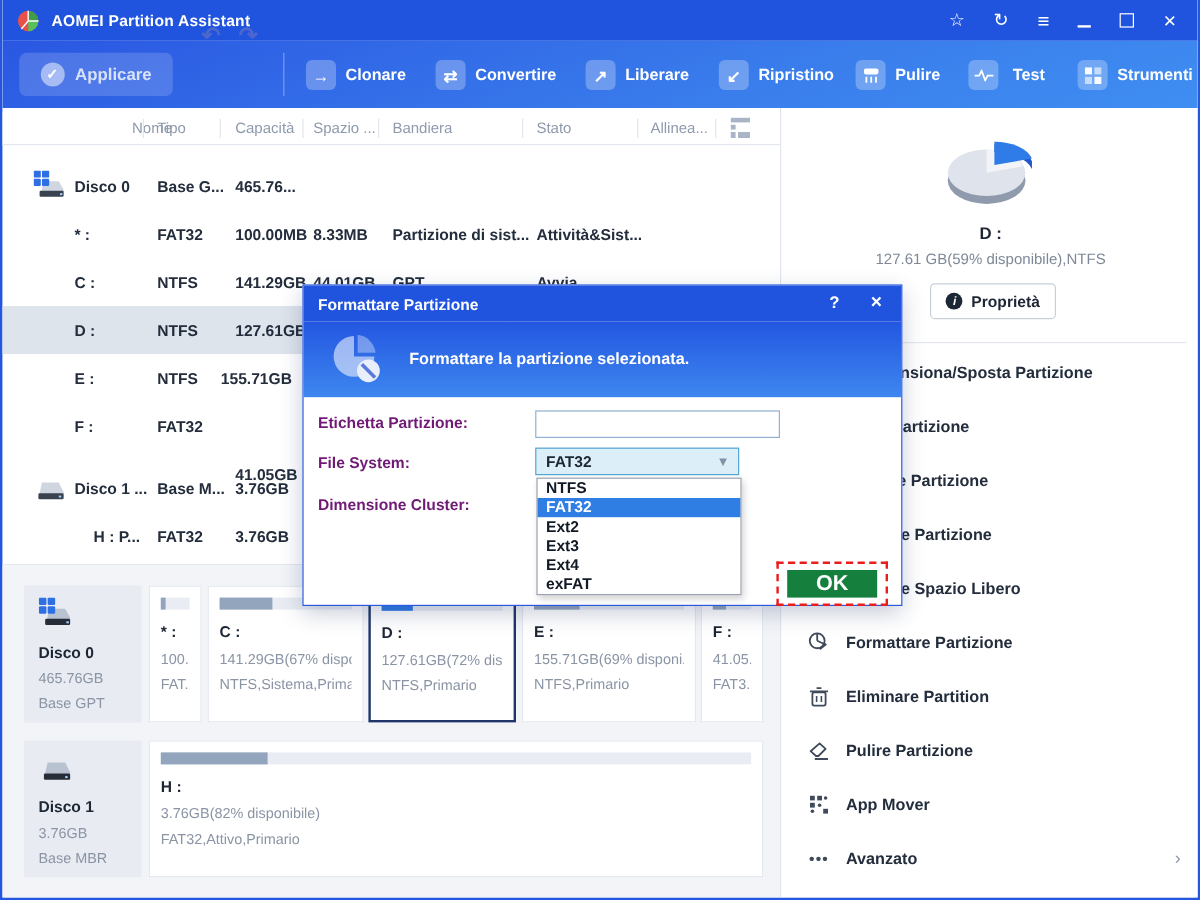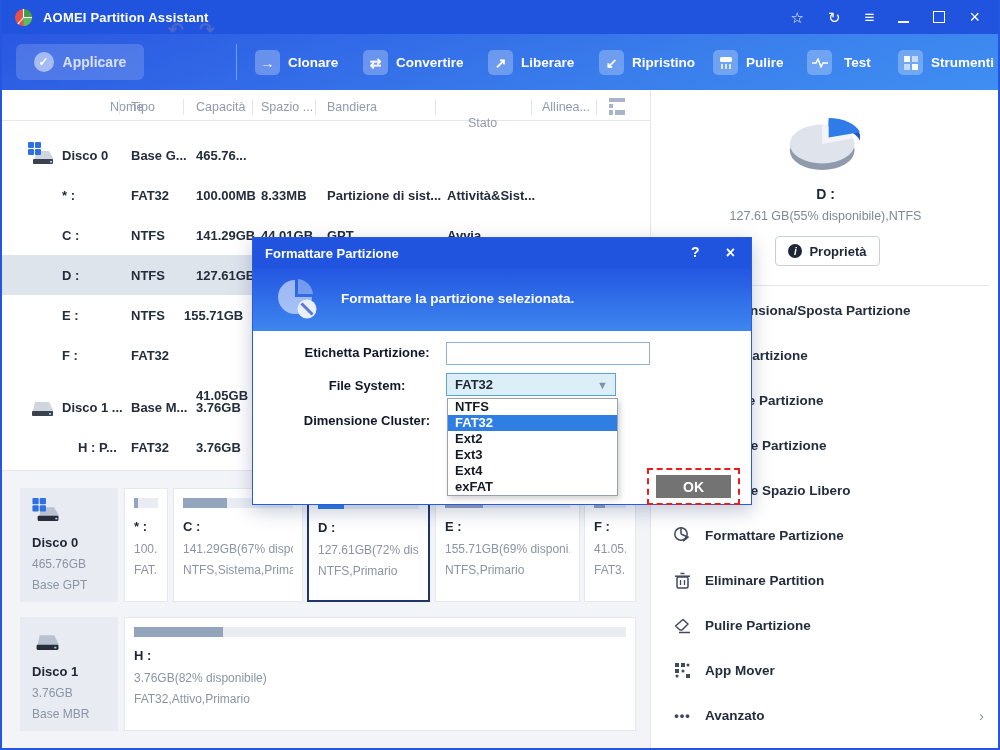--- a/index.html
+++ b/index.html
@@ -65,32 +65,32 @@
   .mi .chev{margin-left:auto;padding-right:16px;color:#8a94a4;font-size:15px;}
   
   .dialog{position:absolute;left:250px;top:237px;width:500px;height:268px;background:#fff;z-index:10;
           border:1px solid #2a5ae0;box-sizing:border-box;box-shadow:0 6px 18px rgba(20,40,90,.25);}
   .dlg-title{position:absolute;left:0;top:0;width:100%;height:30px;background:#2154de;display:flex;align-items:center;}
   .dlg-title .t{color:#fff;font-size:13px;font-weight:700;margin-left:12px;}
   .dlg-title .btns{margin-left:auto;display:flex;gap:26px;padding-right:16px;color:#fff;font-size:14px;font-weight:700;}
   .dlg-band{position:absolute;left:0;top:30px;width:100%;height:63px;background:linear-gradient(180deg,#2356e1,#3e87ef);}
   .dlg-band .txt{position:absolute;left:88px;top:23px;color:#fff;font-size:13.5px;font-weight:600;}
   .dlg-band svg{position:absolute;left:22px;top:9px;}
-  .flabel{position:absolute;width:180px;left:24px;text-align:center;font-size:13px;font-weight:600;color:#0f172a;}
+  .flabel{position:absolute;width:180px;left:12px;text-align:left;font-size:13px;font-weight:600;color:#701a75;}
   .finput{position:absolute;left:193px;top:104px;width:198px;height:19px;border:1px solid #8fb0cf;background:#fff;}
   .combo{position:absolute;left:193px;top:135px;width:170px;height:23px;background:#dceff9;border:1px solid #55a7d4;
          box-sizing:border-box;display:flex;align-items:center;font-size:13px;font-weight:700;color:#1d2634;padding-left:8px;}
   .combo .arr{margin-left:auto;padding-right:7px;color:#7e93a8;font-size:11px;}
   .ddlist{position:absolute;left:194px;top:160px;width:171px;background:#fff;border:1px solid #9aa2ad;
           box-shadow:2px 3px 6px rgba(0,0,0,.18);box-sizing:border-box;}
   .opt{height:16px;line-height:16px;font-size:13px;font-weight:700;color:#111a26;padding-left:7px;}
   .opt.sel{background:#2e7ee4;color:#fff;}
   .okwrap{position:absolute;left:394px;top:230px;width:93px;height:37px;border:2px dashed #ea1c1c;box-sizing:border-box;
           display:flex;align-items:center;justify-content:center;}
-  .okbtn{width:75px;height:23px;background:#737373;color:#fff;font-size:14px;font-weight:700;border:none;
+  .okbtn{width:75px;height:23px;background:#15803d;color:#fff;font-size:18px;font-weight:700;border:none;
          display:flex;align-items:center;justify-content:center;}
 </style>
 </head>
 <body>
 
 <div class="window">
 
   <div class="titlebar">
     <svg class="logo" viewBox="0 0 20 20">
       <circle cx="10" cy="10" r="9" fill="#e8504a"></circle>
@@ -169,21 +169,21 @@
     </span>
     <span>Strumenti</span>
   </div>
 
   <div class="thead">
     <span class="hc" style="left:60px;margin-left:48px;">Nome</span>
     <span class="hc" style="left:129px;">Tipo</span>
     <span class="hc" style="left:194px;">Capacità</span>
     <span class="hc" style="left:259px;">Spazio ...</span>
     <span class="hc" style="left:325px;">Bandiera</span>
-    <span class="hc" style="left:466px;margin-top:16px;">Stato</span>
+    <span class="hc" style="left:445px;">Stato</span>
     <span class="hc" style="left:540px;">Allinea...</span>
     <span class="hsep" style="left:117px;"></span>
     <span class="hsep" style="left:181px;"></span>
     <span class="hsep" style="left:250px;"></span>
     <span class="hsep" style="left:313px;"></span>
     <span class="hsep" style="left:433px;"></span>
     <span class="hsep" style="left:529px;"></span>
     <span class="hsep" style="left:594px;"></span>
     <span class="hicon">
       <svg width="20" height="17" viewBox="0 0 20 17">
@@ -340,21 +340,21 @@
 
   <div class="sidebar">
     <svg class="pie" width="95" height="72" viewBox="0 0 88 64">
       <ellipse cx="40" cy="38" rx="30" ry="18" fill="#8f9aad"></ellipse>
       <ellipse cx="40" cy="32" rx="30" ry="18" fill="#dfe4ec"></ellipse>
       <path d="M40,32 L40,14 A30,18 0 0 1 68,27 Z" fill="#f2f4f8"></path>
       <path d="M46,28 L46,10 A30,18 0 0 1 75,23 L75,29 A30,18 0 0 0 46,16 Z" fill="#2456c8"></path>
       <path d="M46,26 L46,8 A30,18 0 0 1 75,21 Z" fill="#2f7ce8"></path>
     </svg>
     <div class="sdrive">D :</div>
-    <div class="susage">127.61 GB(55% disponibile),NTFS</div>
+    <div class="susage">127.61 GB(59% disponibile),NTFS</div>
     <div class="props">
       <span class="info-ic">i</span>
       <span>Proprietà</span>
     </div>
     <div class="sdiv"></div>
     <div class="menu">
       <div class="mi">
         <span class="mic">⇔</span>
         <span class="mlabel">Ridimensiona/Sposta Partizione</span>
       </div>

